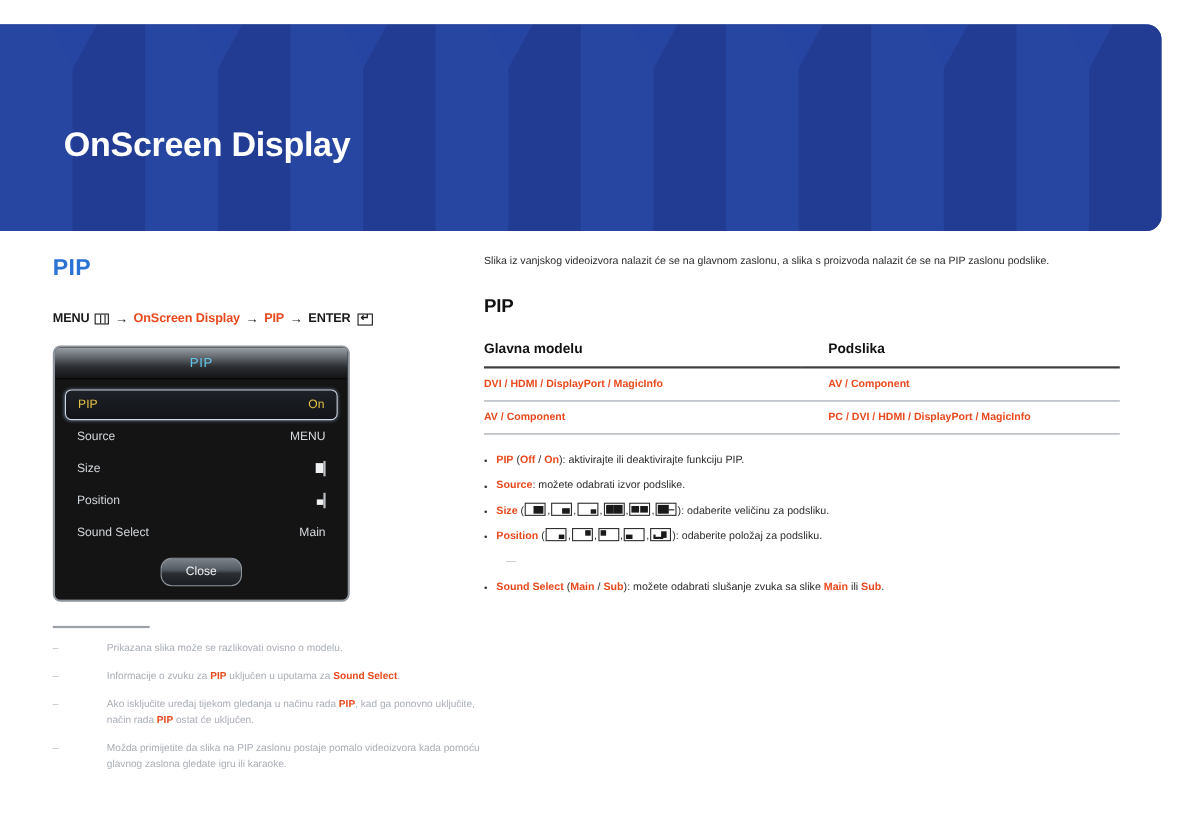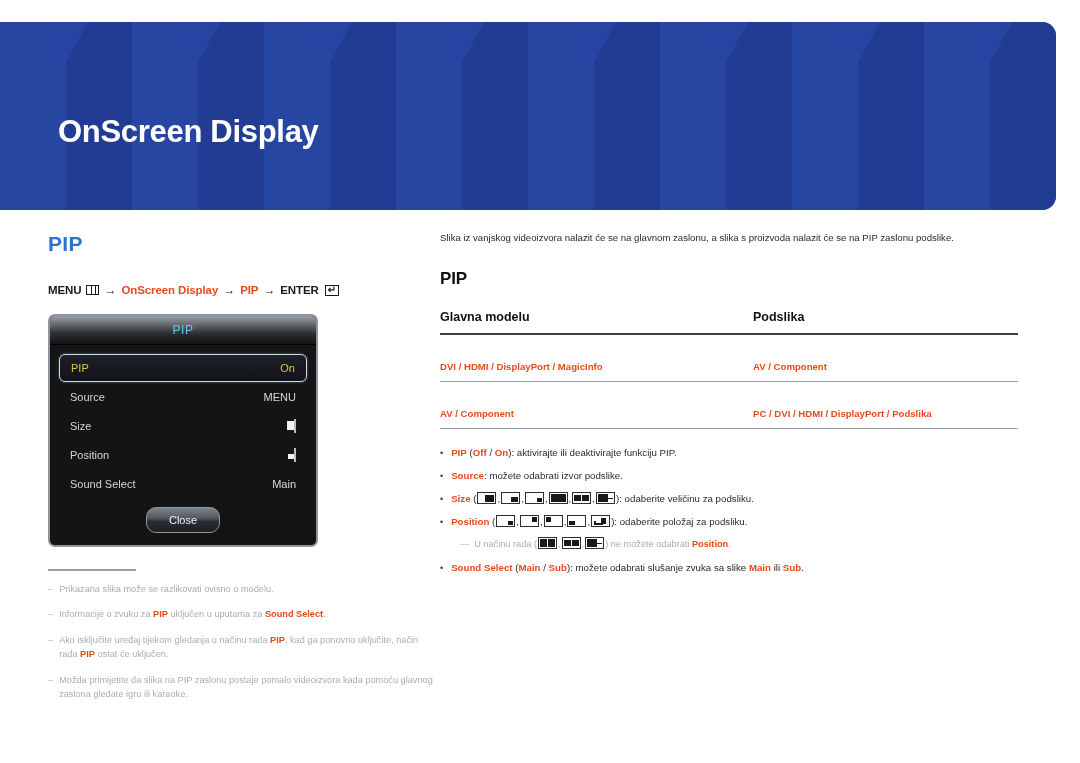--- a/index.html
+++ b/index.html
@@ -154,21 +154,21 @@
   
   .notes { margin-top: 22px; width: 390px; }
   .notes-rule { width: 88px; height: 1.6px; background: #9aa0a8; margin-bottom: 11px; }
   .note {
     display: flex; gap: 6px;
     font-size: 9.2px; line-height: 14.5px;
     color: #a9aeb5;
     margin-bottom: 11px;
   }
   .note .dash { color: #b6bbc1; flex: 0 0 auto; line-height: 14.5px; }
-  .note .txt { flex: 1 1 auto; }
+  .note .txt { flex: 1 1 auto; margin-left: 38px; }
   .note b { color: #e8491c; font-weight: bold; }
 
   
   .right-col { position: absolute; left: 440px; top: 231px; width: 578px; }
   .intro {
     font-size: 9.6px; line-height: 14px; color: #2b2b2b;
     margin-bottom: 24px;
   }
   .r-title {
     font-size: 17px; font-weight: bold; color: #111;
@@ -178,21 +178,21 @@
   table.pip-table th {
     text-align: left;
     font-size: 12.5px; font-weight: bold; color: #111;
     padding: 0 0 9px 0;
     width: 50%;
   }
   table.pip-table th.c2, table.pip-table td.c2 { padding-left: 24px; margin-top: 40px; }
   table.pip-table tr.head-row th { border-bottom: 2px solid #3e3e3e; }
   table.pip-table td {
     font-size: 9.6px; font-weight: bold; color: #e8491c;
-    padding: 26px 0 9px 0;
+    padding: 9px 0 9px 0;
     border-bottom: 1px solid #9aa0a8;
     vertical-align: middle;
   }
 
   .bullets { margin-top: 16px; }
   .bullet {
     display: flex; gap: 8px;
     font-size: 9.7px; line-height: 16px; color: #2b2b2b;
     margin-bottom: 7px;
     align-items: flex-start;
@@ -351,21 +351,21 @@
           <tr class="head-row">
         <th>Glavna modelu</th>
         <th class="c2">Podslika</th>
       </tr>
       <tr>
         <td>DVI / HDMI / DisplayPort / MagicInfo</td>
         <td class="c2">AV / Component</td>
       </tr>
       <tr>
         <td>AV / Component</td>
-        <td class="c2">PC / DVI / HDMI / DisplayPort / Podslika</td>
+        <td class="c2">PC / DVI / HDMI / DisplayPort / MagicInfo</td>
       </tr>
     </tbody>
       </table>
 
     <div class="bullets">
 
       <div class="bullet">
         <span class="dot">•</span>
         <span class="txt"><b>PIP</b><span> (</span><b>Off</b><span> / </span><b>On</b><span>): aktivirajte ili deaktivirajte funkciju PIP.</span></span>
       </div>
@@ -386,21 +386,20 @@
       <div class="bullet">
         <span class="dot">•</span>
         <span class="txt">
           <b>Position</b>
           <span>(</span><span class="pic p1"><i></i></span>,<span class="pic p2"><i></i></span>,<span class="pic p3"><i></i></span>,<span class="pic p4"><i></i></span>,<span class="pic p5"><i class="a"></i><i class="b"></i><i class="c"></i></span><span>): odaberite položaj za podsliku.</span>
         </span>
       </div>
 
       <div class="subnote">
         <span class="dash">—</span>
-        <span class="txt"><span>U načinu rada (</span><span class="pic sz4"><i class="a"></i><i class="b"></i></span>,<span class="pic sz5"><i class="a"></i><i class="b"></i></span>,<span class="pic sz6"><i class="a"></i><i class="b"></i></span><span>) ne možete odabrati </span><b>Position</b><span>.</span></span>
       </div>
 
       <div class="bullet">
         <span class="dot">•</span>
         <span class="txt"><b>Sound Select</b><span> (</span><b>Main</b><span> / </span><b>Sub</b><span>): možete odabrati slušanje zvuka sa slike </span><b>Main</b><span> ili </span><b>Sub</b><span>.</span></span>
       </div>
 
     </div>
   </div>
 </div>

